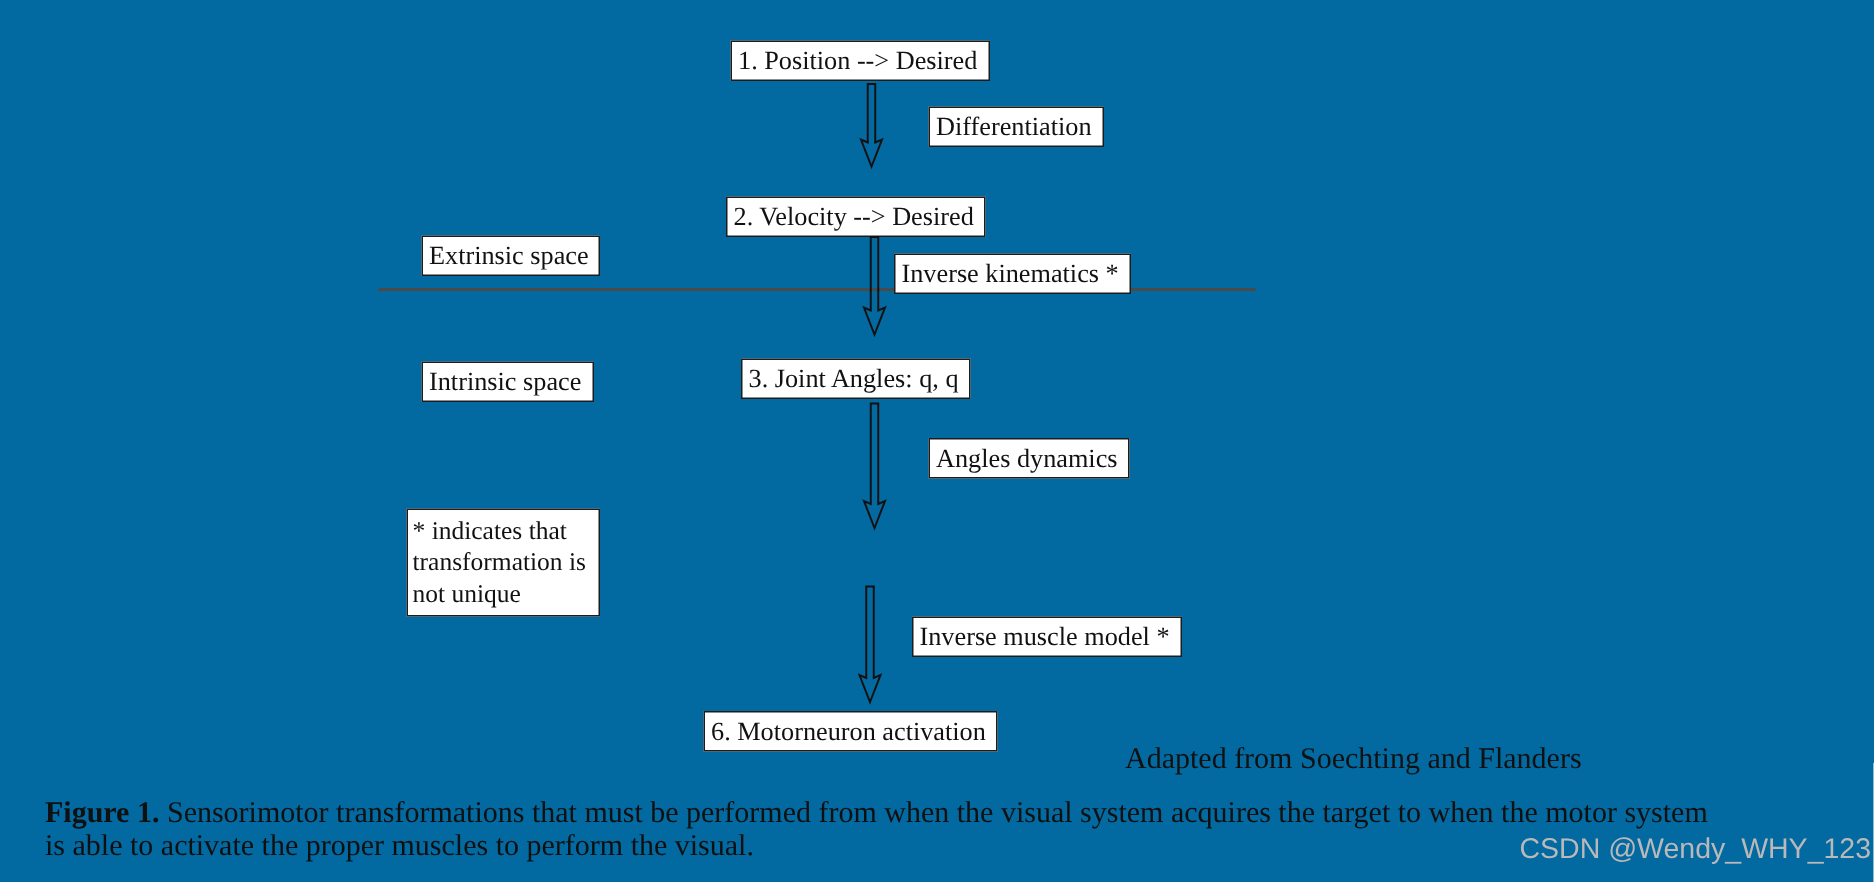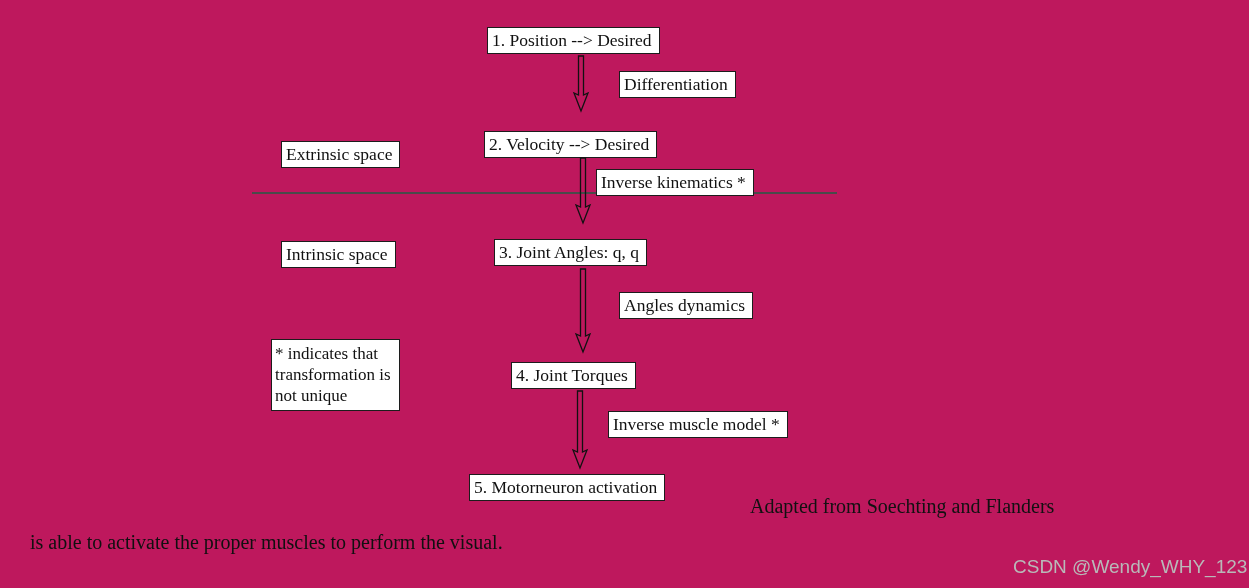--- a/index.html
+++ b/index.html
@@ -4,21 +4,21 @@
 <style>
   html, body {
     margin: 0;
     padding: 0;
     background: #ffffff;
   }
   #canvas {
     position: relative;
     width: 1249px;
     height: 588px;
-    background: #be185d;
+    background: #0369a1;
     overflow: hidden;
     font-family: "Liberation Serif", serif;
     color: #111111;
   }
   .dbox {
     position: absolute;
     border: 1.5px solid #1c1c1c;
     background: #ffffff;
     font-size: 17.5px;
     line-height: 20px;
@@ -82,33 +82,32 @@
 <div id="canvas">
 
   <div class="hline"></div>
 
   <div class="dbox" style="left:487px; top:27px;">1. Position --&gt; Desired</div>
 
   <div class="dbox" style="left:484px; top:131px;">2. Velocity --&gt; Desired</div>
 
   <div class="dbox" style="left:494px; top:239px;">3. Joint Angles: q, q</div>
 
-  <div class="dbox" style="left:511px; top:362px;">4. Joint Torques</div>
 
-  <div class="dbox" style="left:469px; top:474px;">5. Motorneuron activation</div>
+  <div class="dbox" style="left:469px; top:474px;">6. Motorneuron activation</div>
 
   <div class="dbox" style="left:619px; top:71px;">Differentiation</div>
 
   <div class="dbox" style="left:596px; top:169px;">Inverse kinematics *</div>
 
   <div class="dbox" style="left:619px; top:292px;">Angles dynamics</div>
 
   <div class="dbox" style="left:608px; top:411px;">Inverse muscle model *</div>
 
-  <div class="dbox" style="left:281px; top:141px;font-family:Liberation Serif, serif;">Extrinsic space</div>
+  <div class="dbox" style="left:281px; top:157px;font-family:Liberation Serif, serif;">Extrinsic space</div>
 
   <div class="dbox" style="left:281px; top:205px;margin-top:36px;">Intrinsic space</div>
 
   <div class="note-box" style="left:271px; top:339px;">
     <div>* indicates that</div>
     <div>transformation is</div>
     <div>not unique</div>
   </div>
 
   <svg class="arrow-svg" style="left:571px; top:55px;" width="20" height="58">
@@ -123,18 +122,22 @@
     <path d="M7.5,1 L12.5,1 L12.5,68 L17,66 L10,84 L3,66 L7.5,68 Z" fill="none" stroke="#111" stroke-width="1.3"></path>
   </svg>
 
   <svg class="arrow-svg" style="left:570px; top:390px;" width="20" height="80">
     <path d="M7.5,1 L12.5,1 L12.5,62 L17,60 L10,78 L3,60 L7.5,62 Z" fill="none" stroke="#111" stroke-width="1.3"></path>
   </svg>
 
   <div class="attribution">Adapted from Soechting and Flanders</div>
 
   <div class="caption">
+    <div>
+      <span class="fig-label">Figure 1.</span>
+      <span>Sensorimotor transformations that must be performed from when the visual system acquires the target to when the motor system</span>
+    </div>
     <div>is able to activate the proper muscles to perform the visual.</div>
   </div>
 
   <div class="watermark">CSDN @Wendy_WHY_123</div>
 
 </div>
 
 </body></html>

